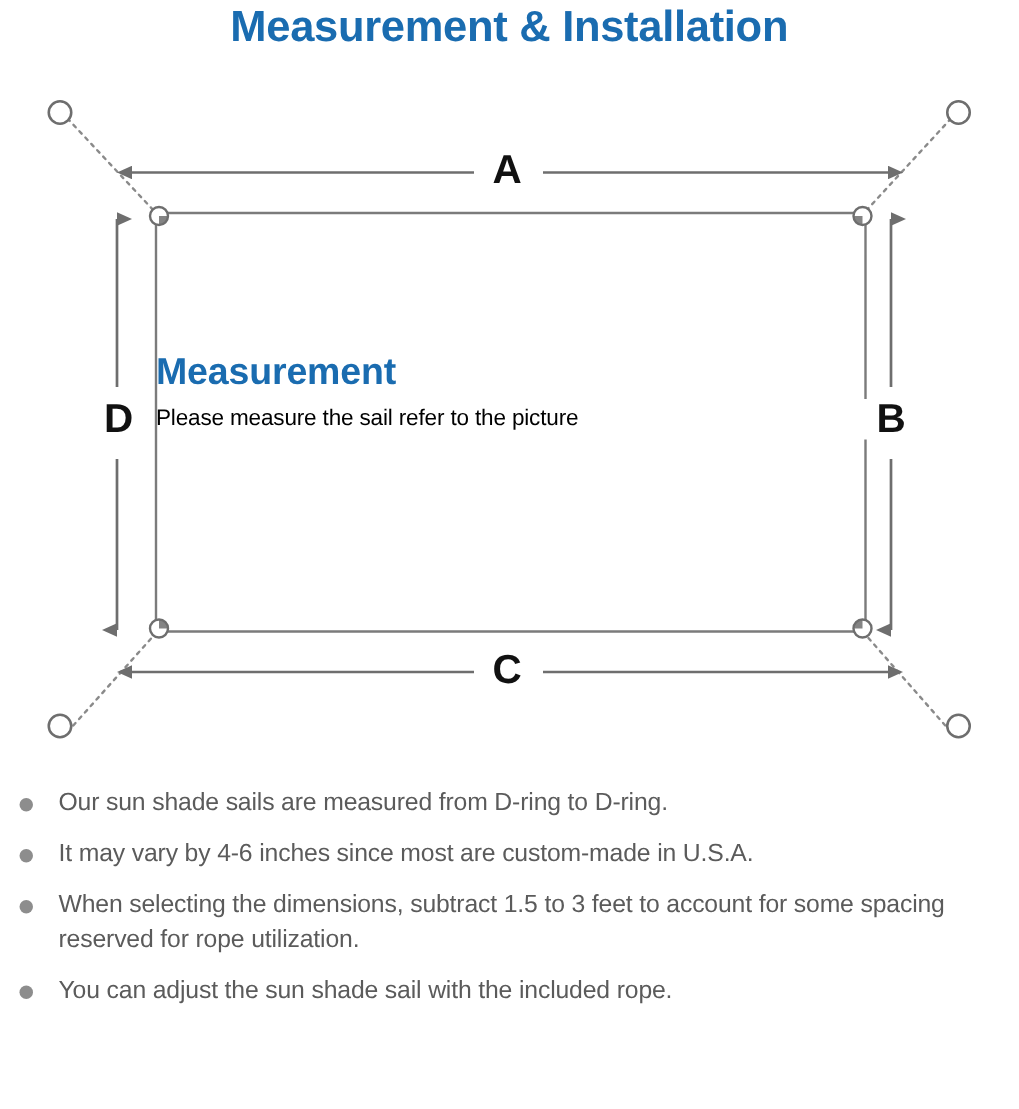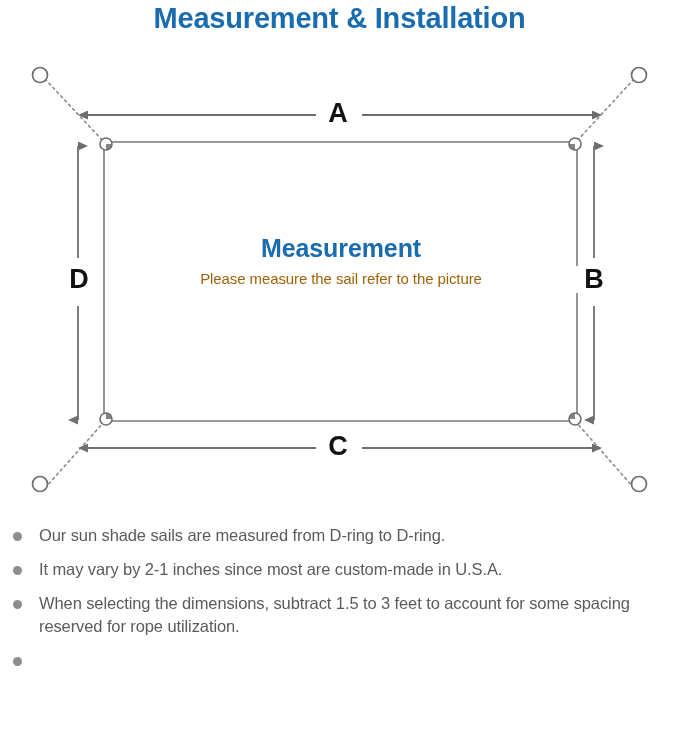--- a/index.html
+++ b/index.html
@@ -60,34 +60,34 @@
   #dim-c { left: 318px; top: 385px; width: 40px; }
   #dim-d { left: 60px;  top: 218px; width: 38px; }
   #dim-b { left: 575px; top: 218px; width: 38px; }
 
   
   #sail-center {
     position: absolute;
     left: 104px;
     top: 185px;
     width: 474px;
-    text-align: center;
+    text-align: left;
   }
   #sail-center-title {
     font-size: 25px;
     font-weight: bold;
     color: #1a6cb0;
     line-height: 30px;
     letter-spacing: -0.1px;
   }
   #sail-center-sub {
     margin-top: 6px;
     font-size: 15px;
     font-weight: normal;
-    color: #a16207;
+    color: #000000;
     line-height: 20px;
     letter-spacing: -0.1px;
   }
 
   
   #notes {
     position: absolute;
     left: 0;
     top: 524px;
     width: 679px;
@@ -197,22 +197,23 @@
   </div>
 </div>
 
 <div id="notes">
   <div class="note-item">
     <span class="note-bullet"></span>
     <span>Our sun shade sails are measured from D-ring to D-ring.</span>
   </div>
   <div class="note-item">
     <span class="note-bullet"></span>
-    <span>It may vary by 2-1 inches since most are custom-made in U.S.A.</span>
+    <span>It may vary by 4-6 inches since most are custom-made in U.S.A.</span>
   </div>
   <div class="note-item">
     <span class="note-bullet"></span>
     <span>When selecting the dimensions, subtract 1.5 to 3 feet to account for some spacing reserved for rope utilization.</span>
   </div>
   <div class="note-item">
     <span class="note-bullet"></span>
+    <span>You can adjust the sun shade sail with the included rope.</span>
   </div>
 </div>
 
 </body></html>

